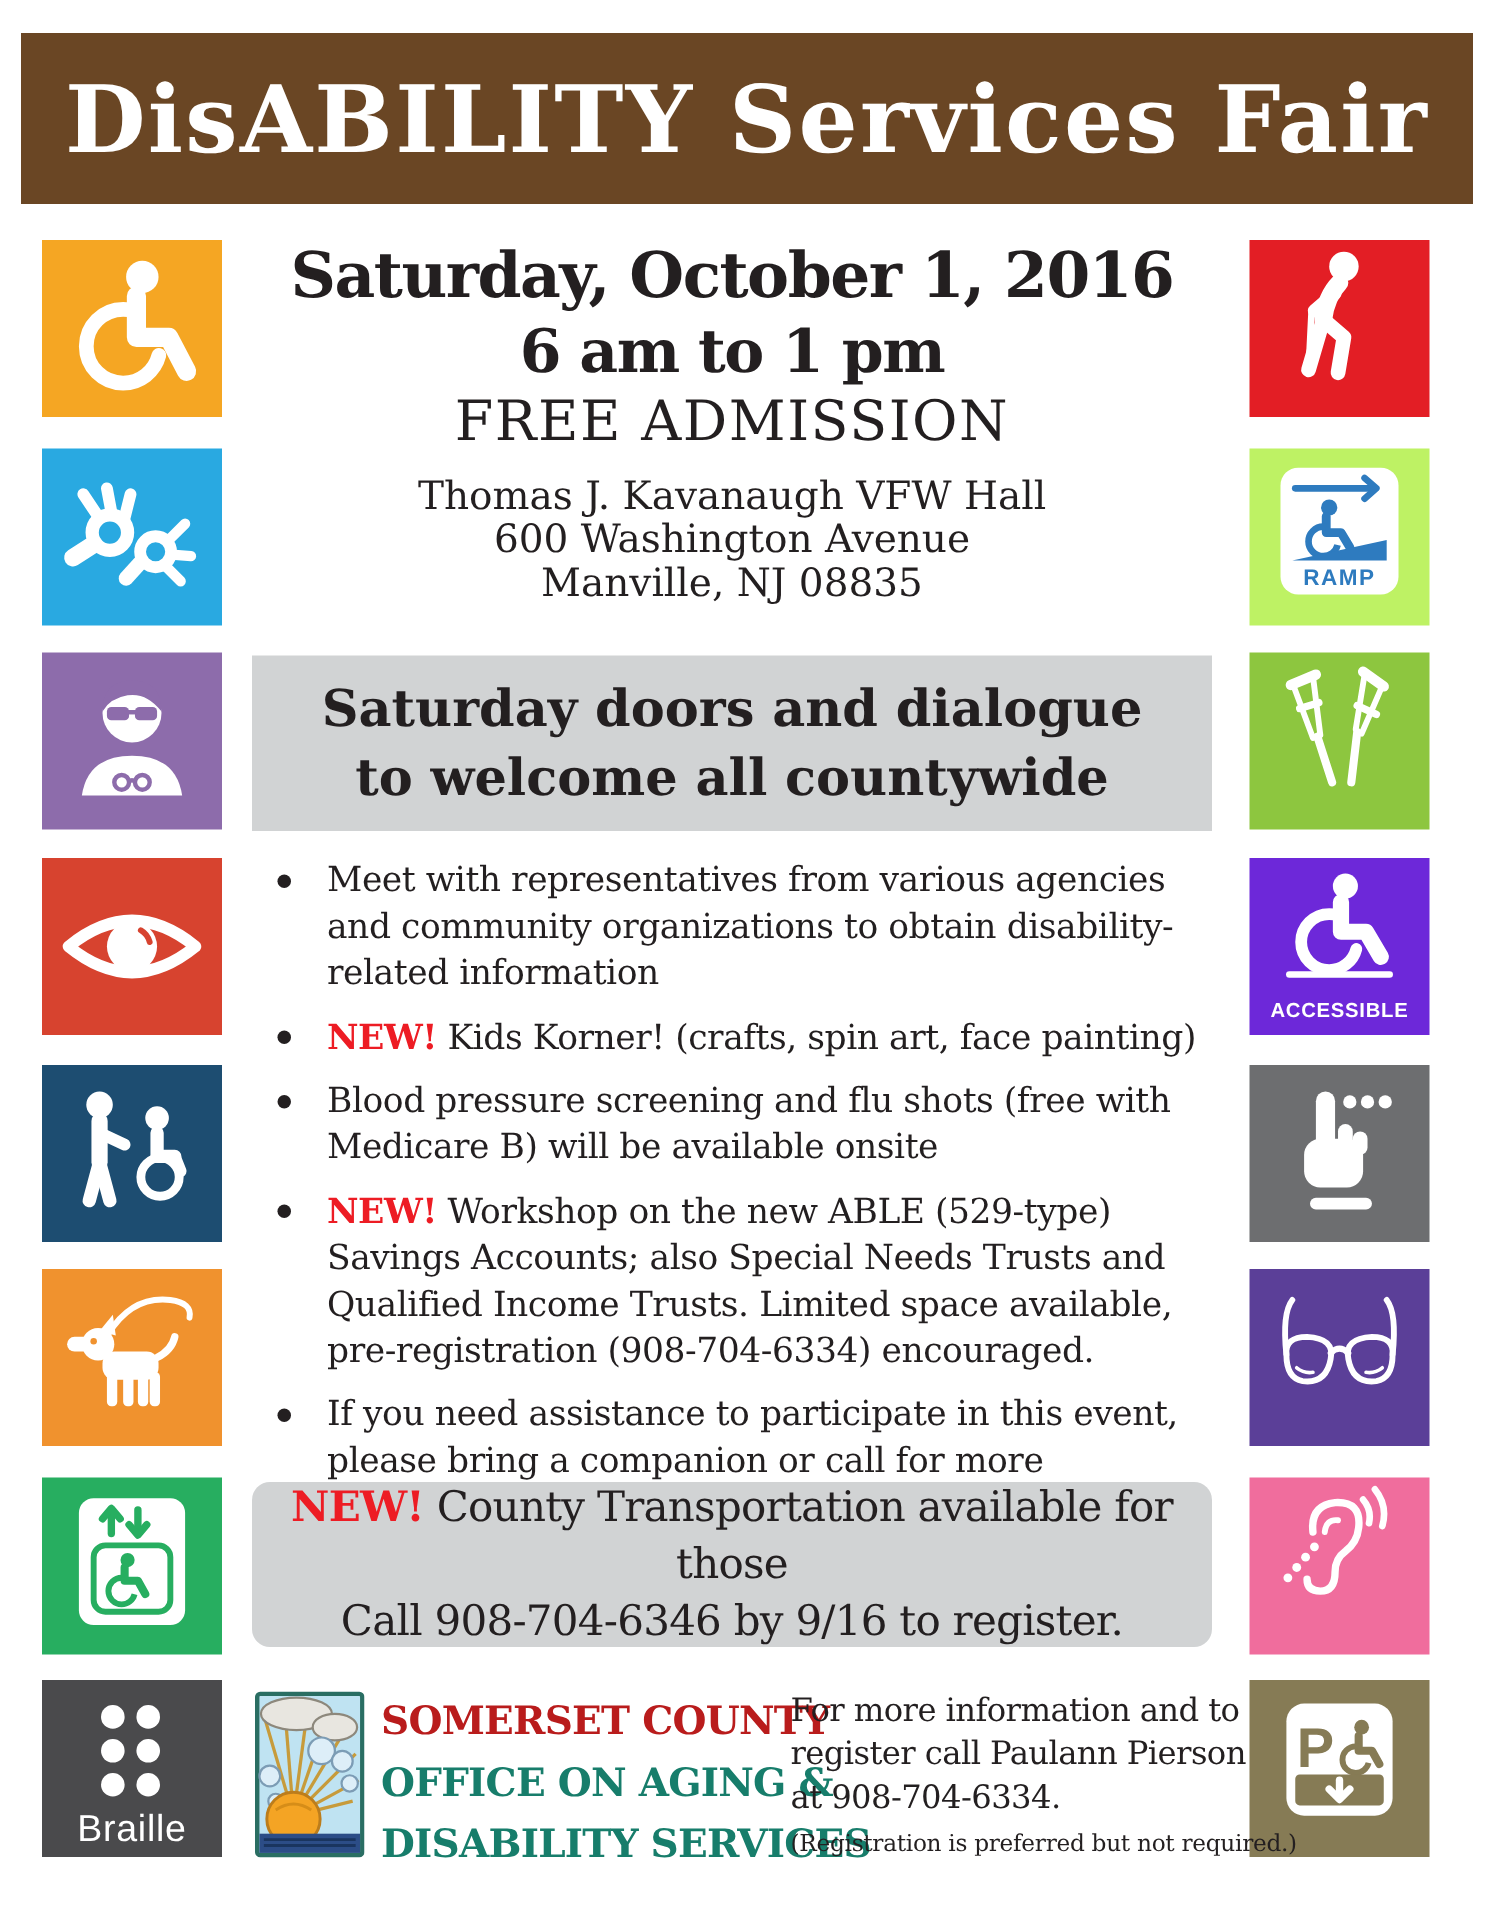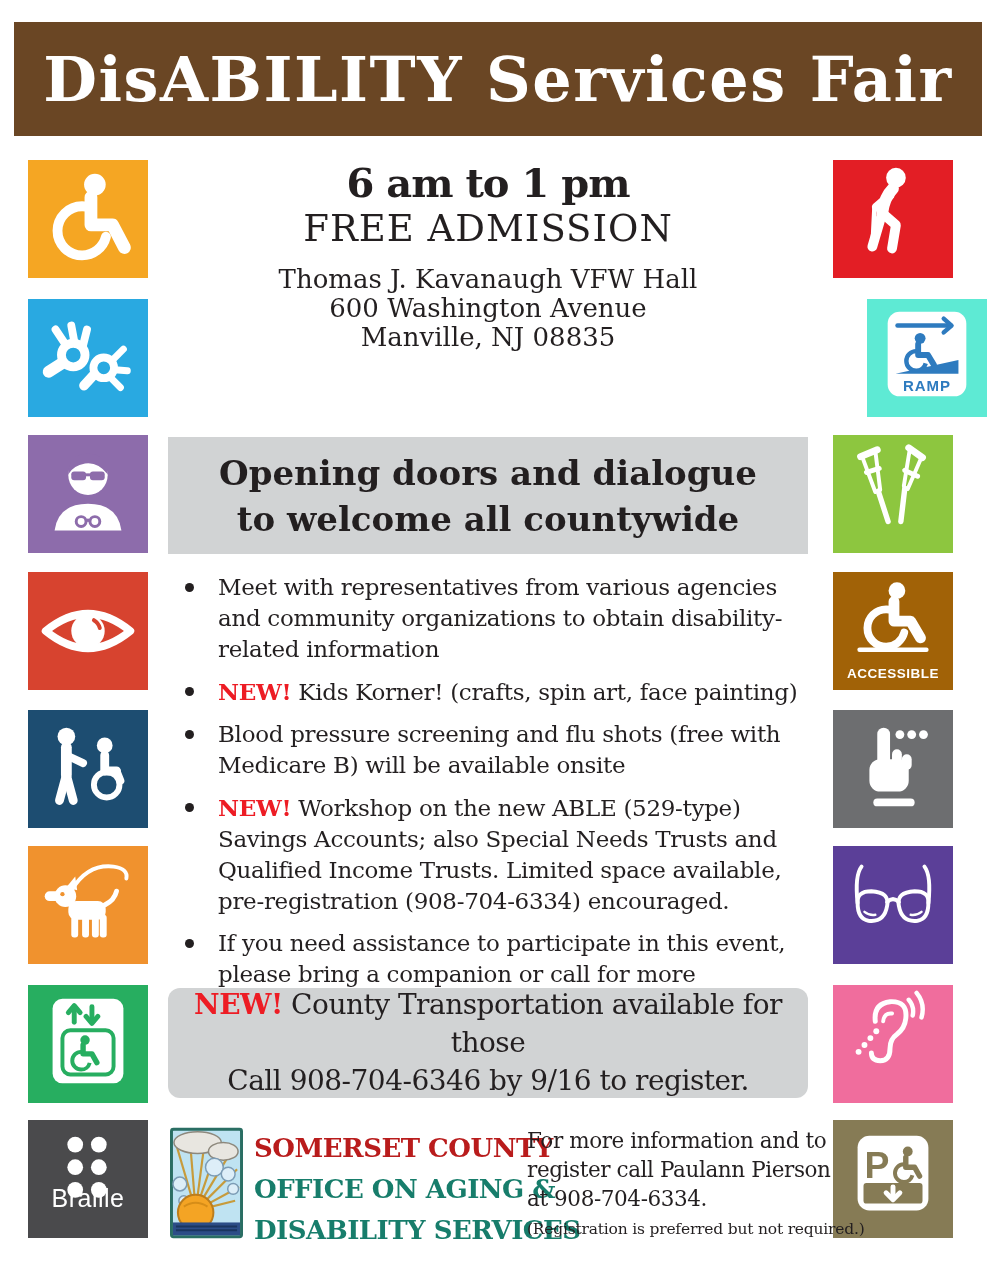--- a/index.html
+++ b/index.html
@@ -7,21 +7,21 @@
         font-family:"DejaVu Serif","Liberation Serif",serif;color:#231f20;}
   
   #banner{position:absolute;left:14px;top:22px;width:968px;height:114px;
           display:flex;align-items:center;justify-content:center;}
   #banner .t{color:#ffffff;font-size:62px;font-weight:bold;letter-spacing:1.5px;white-space:nowrap;}
   
   .tile{position:absolute;width:120px;height:118px;}
   .tile svg{position:absolute;left:0;top:0;width:100%;height:100%;}
   .tile .tile-label{position:absolute;left:0;width:100%;text-align:center;
         font-family:"Liberation Sans",sans-serif;font-weight:bold;color:#fff;}
-  #braille-label{bottom:25px;font-size:25px;font-weight:normal;letter-spacing:0.5px;}
+  #braille-label{bottom:4px;font-size:25px;font-weight:normal;letter-spacing:0.5px;}
   #accessible-label{bottom:9px;font-size:13.5px;letter-spacing:0.5px;}
   #ramp-label{top:78px;font-size:15px;letter-spacing:1px;color:currentColor;}
   
   #head-block{position:absolute;left:168px;top:158px;width:640px;text-align:center;}
   .date-line{font-size:42px;font-weight:bold;line-height:52px;letter-spacing:-1px;}
   .time-line{font-size:40px;font-weight:bold;line-height:50px;letter-spacing:-1px;}
   .admission{font-size:37px;line-height:42px;letter-spacing:1px;}
   .venue{font-size:26px;line-height:29px;margin-top:15px;}
   .gray-box{position:absolute;left:168px;width:640px;text-align:center;}
   #tagline-box{top:437px;height:117px;}
@@ -174,21 +174,21 @@
       <g stroke="#fff" fill="none" stroke-linecap="round" stroke-linejoin="round">
         <path d="M60 29 Q51 38 49 54" stroke-width="12"></path>
         <path d="M49 54 L39 88" stroke-width="10"></path>
         <path d="M49 54 L63 66 L59 90" stroke-width="10"></path>
         <path d="M57 36 L43 48" stroke-width="9"></path>
         <path d="M41 50 L39 90" stroke-width="4.5"></path>
       </g>
     </svg>
   </div>
 
-  <div class="tile" style="left: 867px; top: 299px; background-color: #5eead4; color: rgb(46, 123, 191);">
+  <div class="tile" style="left: 833px; top: 299px; background-color: #bef264; color: rgb(46, 123, 191);">
     <svg viewBox="0 0 120 120">
       <rect x="20" y="13" width="80" height="86" rx="12" fill="#fff"></rect>
       <g stroke="currentColor" fill="none" stroke-linecap="round" stroke-linejoin="round" stroke-width="4.5">
         <path d="M30 27 L84 27"></path>
           <path d="M77 20 L85 27 L77 34"></path>
       </g>
       <circle cx="53" cy="40" r="5.5" fill="currentColor"></circle>
       <path d="M51 46 L51 57 L61 57 L67 67" stroke="currentColor" stroke-width="6" fill="none" stroke-linecap="round" stroke-linejoin="round"></path>
       <circle cx="49" cy="63" r="10" fill="none" stroke="currentColor" stroke-width="4.5" pathLength="100" stroke-dasharray="74 26" stroke-dashoffset="-4"></circle>
       <path d="M28 76 L92 76 L92 62 Z" fill="currentColor"></path>
@@ -206,21 +206,21 @@
         <path d="M45 57 L55 88" stroke-width="5.5"></path>
         <path d="M76 13 L90 23" stroke-width="7"></path>
         <path d="M77 15 L71 52" stroke-width="4"></path>
         <path d="M88 25 L75 55" stroke-width="4"></path>
         <path d="M72 36 L85 42" stroke-width="5"></path>
         <path d="M72 54 L68 88" stroke-width="5.5"></path>
       </g>
     </svg>
   </div>
 
-  <div class="tile" style="left: 833px; top: 572px; background-color: #a16207; color: rgb(245, 168, 29);">
+  <div class="tile" style="left: 833px; top: 572px; background-color: #6d28d9; color: rgb(245, 168, 29);">
     <svg viewBox="0 0 120 120">
       <circle cx="64" cy="19" r="8.5" fill="#fff"></circle>
       <path d="M61 30 L61 50 L78 50 L88 67" stroke="#fff" stroke-width="11" fill="none" stroke-linecap="round" stroke-linejoin="round"></path>
       <circle cx="53" cy="57" r="19" fill="none" stroke="#fff" stroke-width="8" pathLength="100" stroke-dasharray="74 26" stroke-dashoffset="-4" stroke-linecap="round"></circle>
       <path d="M26 79 L94 79" stroke="#fff" stroke-width="4.5" stroke-linecap="round"></path>
     </svg>
     <span class="tile-label" id="accessible-label">ACCESSIBLE</span>
   </div>
 
   <div class="tile" style="left: 833px; top: 710px; background-color: rgb(109, 110, 112); color: rgb(109, 110, 112);">
@@ -278,31 +278,32 @@
       <circle cx="71" cy="54" r="9" fill="none" stroke="currentColor" stroke-width="4" pathLength="100" stroke-dasharray="74 26" stroke-dashoffset="-4"></circle>
       <rect x="30" y="64" width="60" height="21" rx="3" fill="currentColor"></rect>
       <g stroke="#fff" stroke-width="5" fill="none" stroke-linecap="round" stroke-linejoin="round">
         <path d="M60 68 L60 80"></path>
           <path d="M53 74 L60 81 L67 74"></path>
       </g>
     </svg>
   </div>
 
   <div id="head-block">
+    <div class="date-line">Saturday, October 1, 2016</div>
     <div class="time-line">6 am to 1 pm</div>
     <div class="admission">FREE ADMISSION</div>
     <div class="venue">
       <div>Thomas J. Kavanaugh VFW Hall</div>
       <div>600 Washington Avenue</div>
       <div>Manville, NJ 08835</div>
     </div>
   </div>
 
   <div class="gray-box" id="tagline-box" style="background-color: rgb(209, 211, 212);">
-    <div class="l">Opening doors and dialogue</div>
+    <div class="l">Saturday doors and dialogue</div>
     <div class="l">to welcome all countywide</div>
   </div>
 
   <div id="bullets">
     <ul>
       <li><span>Meet with representatives from various agencies and community organizations to obtain disability-related information</span></li>
       <li><span class="new" style="color: rgb(237, 28, 36);">NEW!</span> <span>Kids Korner! (crafts, spin art, face painting)</span></li>
       <li><span>Blood pressure screening and flu shots (free with Medicare B) will be available onsite</span></li>
       <li><span class="new" style="color: rgb(237, 28, 36);">NEW!</span> <span>Workshop on the new ABLE (529-type) Savings Accounts; also Special Needs Trusts and Qualified Income Trusts. Limited space available, pre-registration (908-704-6334) encouraged.</span></li>
       <li><span>If you need assistance to participate in this event, please bring a companion or call for more information.</span></li>

